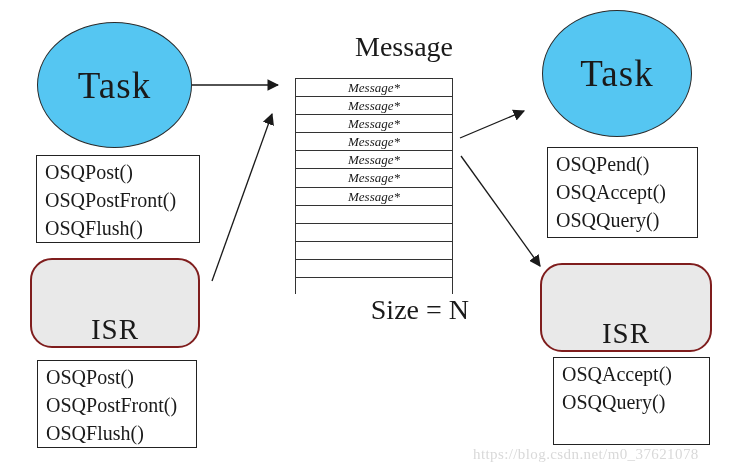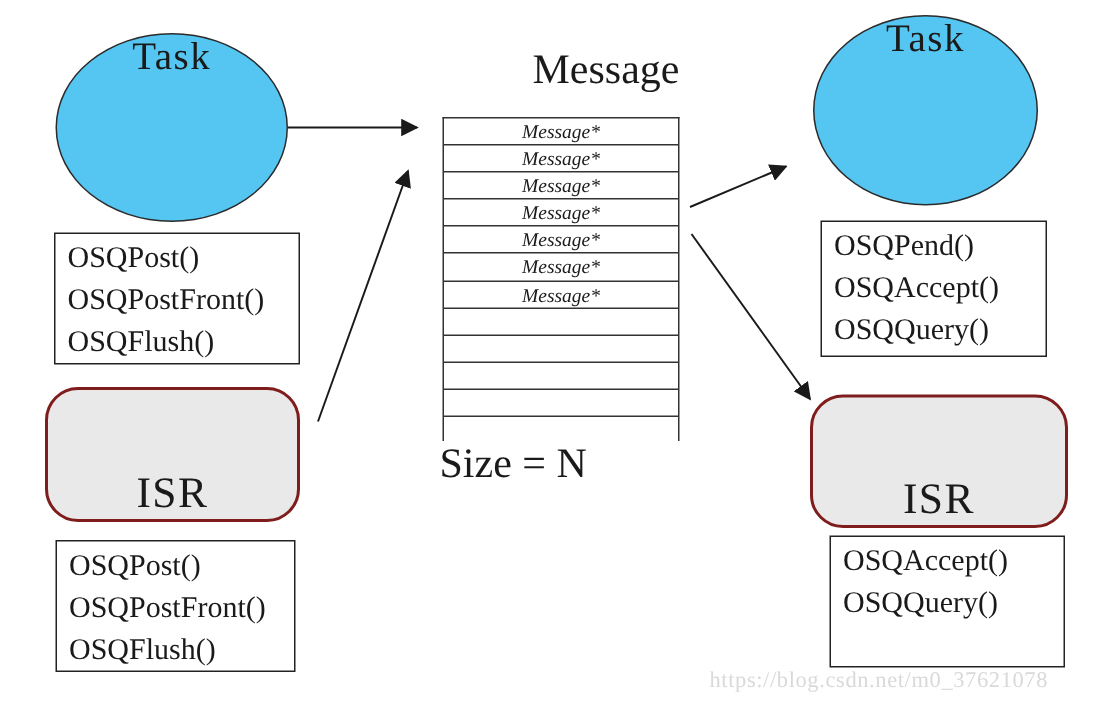--- a/index.html
+++ b/index.html
@@ -16,22 +16,23 @@
 
   
   .arrows { position: absolute; left: 0; top: 0; width: 732px; height: 475px; pointer-events: none; }
 
   
   .ellipse {
     border-radius: 50%;
     background: var(--task-fill, #55c6f2);
     border: 1px solid #2b2b2b;
     display: flex;
+    align-items: center;
     justify-content: center;
-    font-size: 26px;
+    font-size: 37px;
     letter-spacing: 1px;
   }
   .task-ellipse-left  { left: 37px;  top: 22px; width: 155px; height: 126px; }
   .task-ellipse-right { left: 542px; top: 10px; width: 150px; height: 127px; }
 
   
   .isr {
     background: var(--isr-fill, #e9e9e9);
     border: 2px solid #7f1d1d;
     border-radius: 22px;
@@ -74,22 +75,22 @@
     height: 17.1px;
     border-bottom: 1px solid #333;
     text-align: center;
     font-size: 13px;
     line-height: 17px;
     overflow: hidden;
   }
   .queue-open-ext { height: 16px; }  
 
   .size-label {
-    left: 293px; top: 294px; width: 158px;
-    text-align: left; font-size: 28px;
+    left: 311px; top: 294px; width: 158px;
+    text-align: right; font-size: 28px;
   }
   .create-box {
     left: 295px; top: 342px; width: 165px; height: 34px;
     background: #ffffff;
     border: 1px solid #222222;
     text-align: center;
     font-size: 20px;
     line-height: 31px;
   }
 

